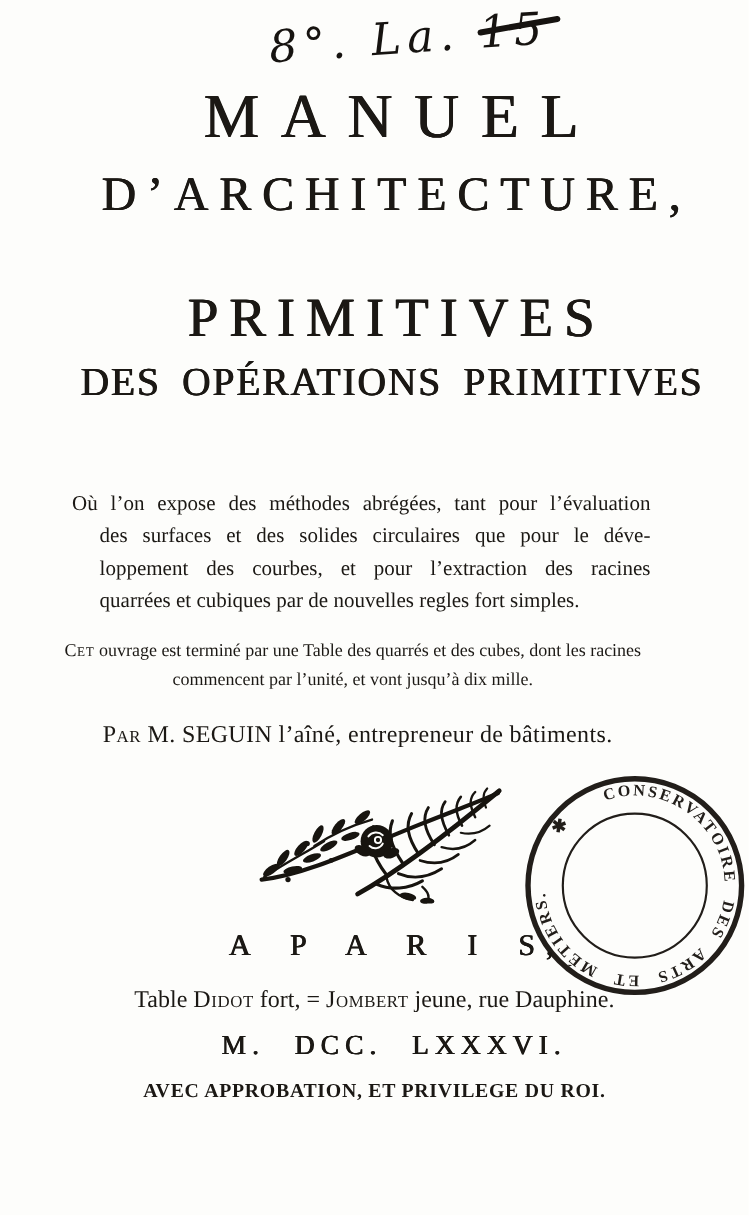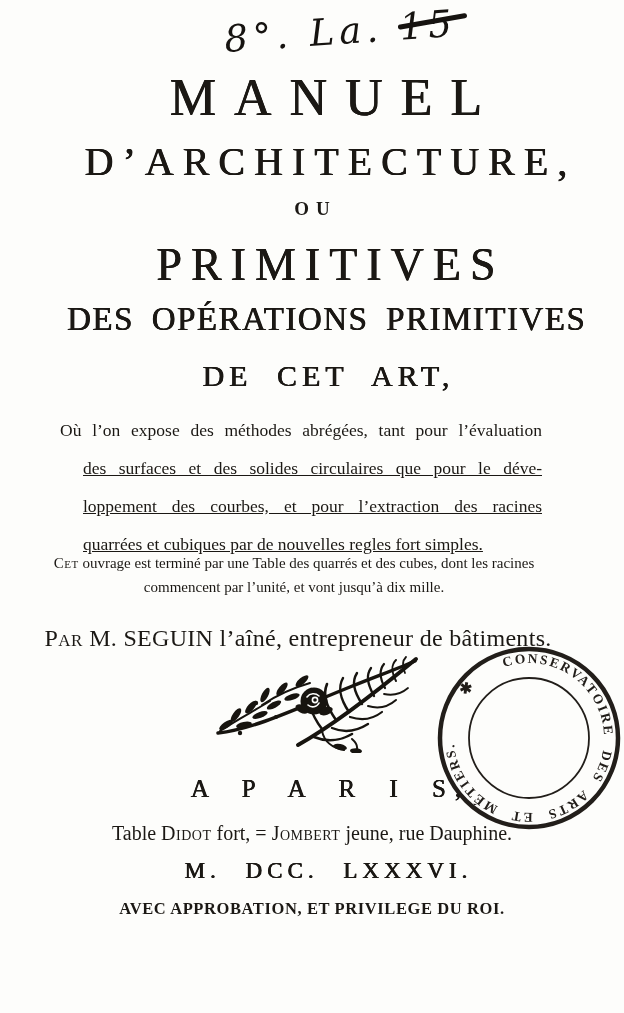--- a/index.html
+++ b/index.html
@@ -29,30 +29,30 @@
   .t-manuel{top:68px;font-size:52px;letter-spacing:18px;padding-left:18px;}
   .t-arch{top:138px;font-size:40px;letter-spacing:9px;padding-left:9px;}
   .t-ou{top:198px;font-size:19px;letter-spacing:7px;padding-left:7px;font-weight:bold;}
   .t-principes{top:238px;font-size:46px;letter-spacing:9px;padding-left:9px;}
   .t-operations{top:301px;font-size:33px;letter-spacing:1.5px;word-spacing:8px;padding-left:1.5px;text-align:center;}
   .t-art{top:359px;font-size:30px;letter-spacing:5px;word-spacing:12px;padding-left:5px;}
 
   
   .argument{position:absolute;top:406px;left:60px;width:482px;
     font-size:17.5px;line-height:27px;}
-  .argument .ln{text-align:justify;text-align-last:justify;margin-top:11px;}
-  .argument .ln.indent{padding-left:23px;text-decoration:underline;}
+  .argument .ln{text-align:justify;text-align-last:justify;}
+  .argument .ln.indent{padding-left:23px;}
   .argument .ln.last{text-align-last:left;}
 
   
   .printers-note{position:absolute;top:531px;left:44px;width:500px;
-    font-size:15px;line-height:24px;text-align:center;white-space:normal;margin-top:20px;}
+    font-size:15px;line-height:24px;text-align:center;white-space:normal;}
 
   
-  .byline{top:625px;right:28px;font-size:24px;letter-spacing:0.3px;}
+  .byline{top:601px;right:28px;font-size:20px;letter-spacing:0.3px;}
 
   
   .ornament{position:absolute;top:645px;left:210px;width:215px;height:108px;}
   .stamp{position:absolute;top:643px;left:434px;width:190px;height:190px;}
   .stamp svg{display:block;width:100%;height:100%;}
   .stamp text{font-family:"Liberation Serif","DejaVu Serif",serif;font-weight:bold;}
 
   
   .city{top:775px;font-size:25px;letter-spacing:9px;word-spacing:10px;padding-left:9px;}
   .publisher-line{top:822px;font-size:20px;}
@@ -62,24 +62,22 @@
 </head>
 <body>
 
 <div class="page">
 
   <div class="shelfmark">8°. La. 15</div>
   <div class="flourish"></div>
 
   <div class="blk ink t-manuel">MANUEL</div>
   <div class="blk ink t-arch">D’ARCHITECTURE,</div>
-  <div class="blk t-ou">OU</div>
   <div class="blk ink t-principes">PRIMITIVES</div>
   <div class="blk ink t-operations">DES OPÉRATIONS PRIMITIVES</div>
-  <div class="blk ink t-art">DE CET ART,</div>
 
   <div class="argument">
     <div class="ln">Où l’on expose des méthodes abrégées, tant pour l’évaluation</div>
     <div class="ln indent">des surfaces et des solides circulaires que pour le déve-</div>
     <div class="ln indent">loppement des courbes, et pour l’extraction des racines</div>
     <div class="ln indent last">quarrées et cubiques par de nouvelles regles fort simples.</div>
   </div>
 
   <div class="printers-note"><span class="sc">Cet</span><span> ouvrage est terminé par une Table des quarrés et des cubes, dont les racines commencent par l’unité, et vont jusqu’à dix mille.</span></div>
 

